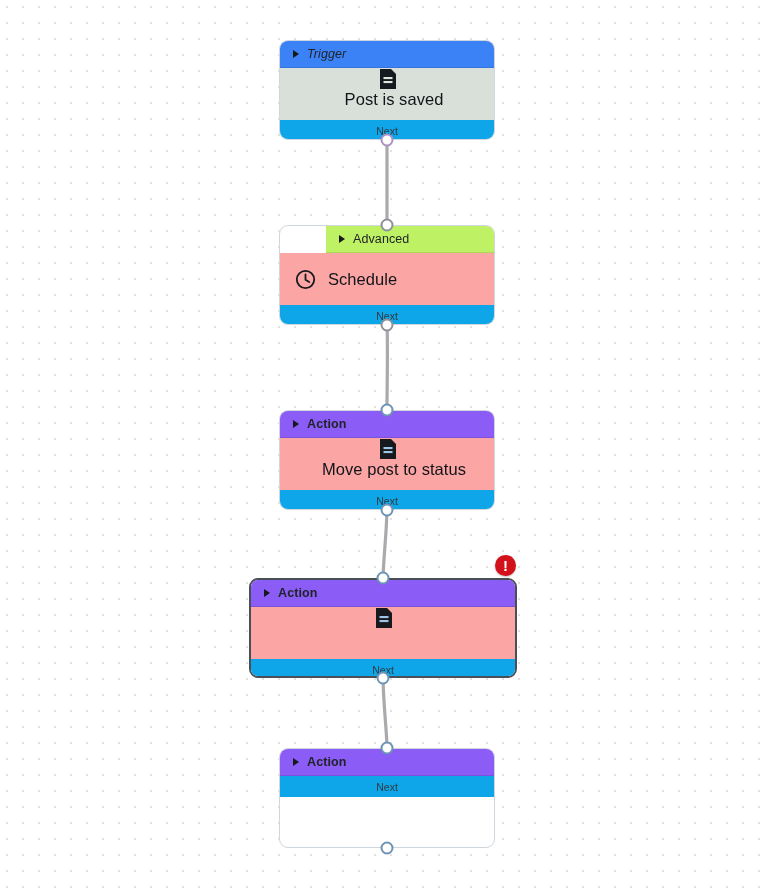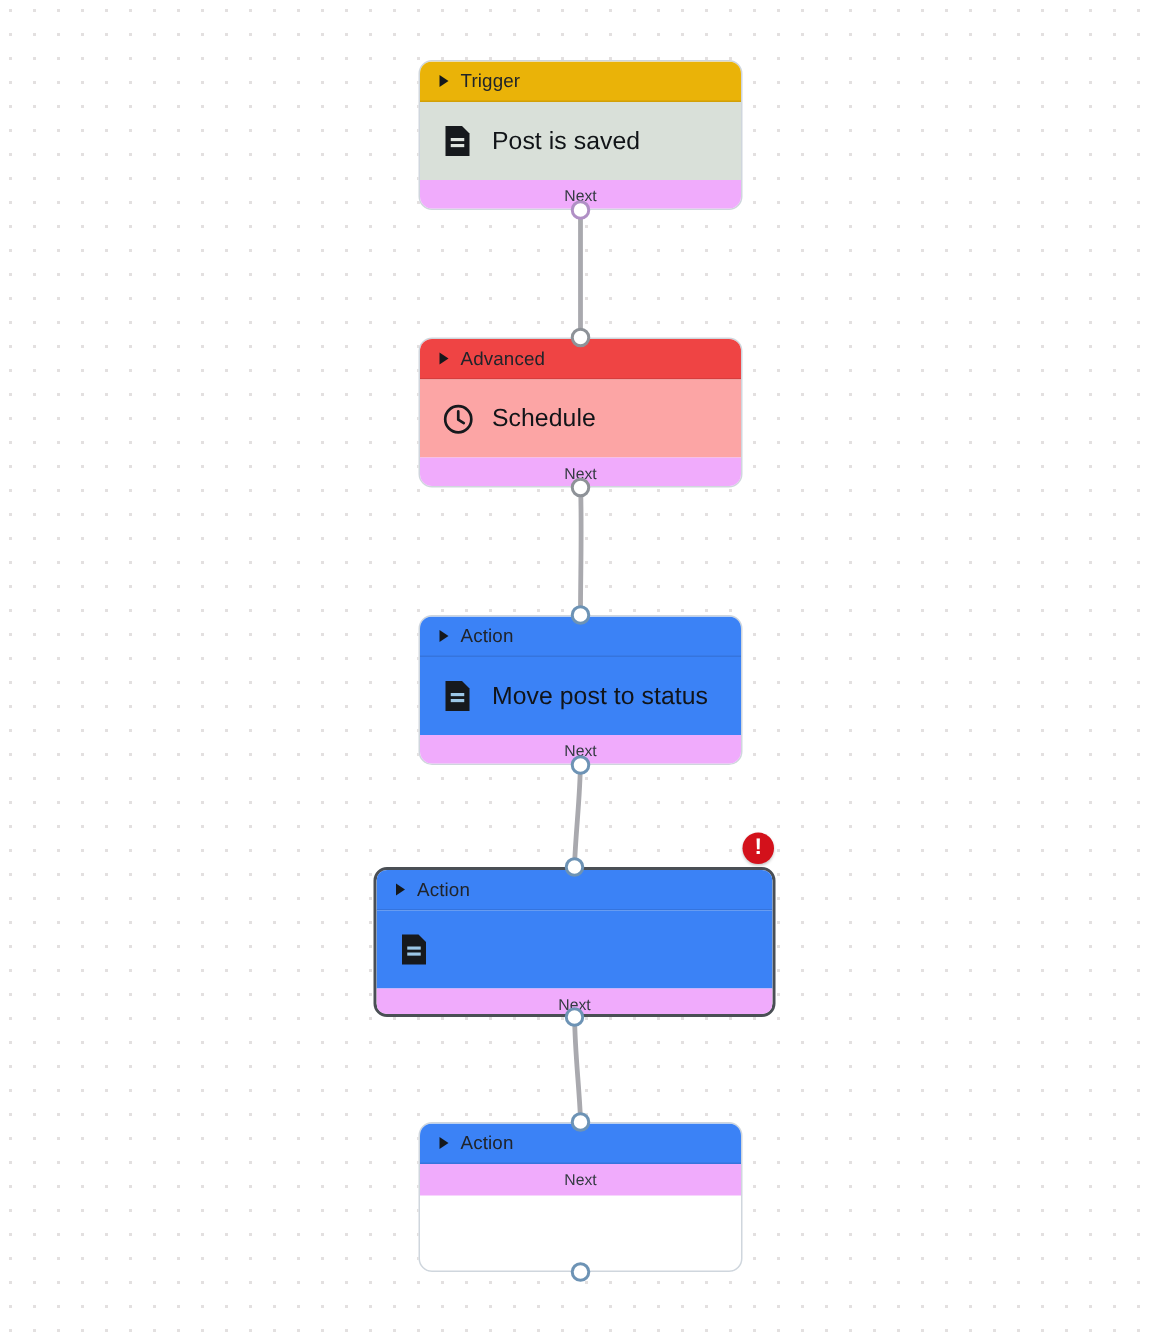--- a/index.html
+++ b/index.html
@@ -102,38 +102,38 @@
   .node-icon svg { display: block; }
   .node-title {
     font-size: 16.5px;
     color: #111418;
     white-space: nowrap;
     letter-spacing: 0.05px;
   }
 
   .node-footer {
     height: 21px;
-    background: #f0abfc;
+    background: #0ea5e9;
     display: flex;
     align-items: center;
     justify-content: center;
     font-size: 10.5px;
     color: #333a41;
     box-sizing: border-box;
   }
 
   
-  .theme-trigger .node-header { background: #eab308; }
-  .theme-trigger .node-body   { background: #d9e0d9; }
-
-  .theme-advanced .node-header { background: #ef4444; }
+  .theme-trigger .node-header { background: #3b82f6; font-style: italic; }
+  .theme-trigger .node-body   { background: #d9e0d9; flex-direction: column; }
+
+  .theme-advanced .node-header { background: #bef264; margin-left: 46px; }
   .theme-advanced .node-body   { background: #fca5a5; }
 
-  .theme-action .node-header { background: #3b82f6; }
-  .theme-action .node-body   { background: #3b82f6; }
+  .theme-action .node-header { background: #8b5cf6; font-weight: bold; }
+  .theme-action .node-body   { background: #fca5a5; flex-direction: column; }
 
   
   .port {
     position: absolute;
     width: 13px;
     height: 13px;
     border-radius: 50%;
     background: #ffffff;
     box-sizing: border-box;
     transform: translate(-50%, -50%);

